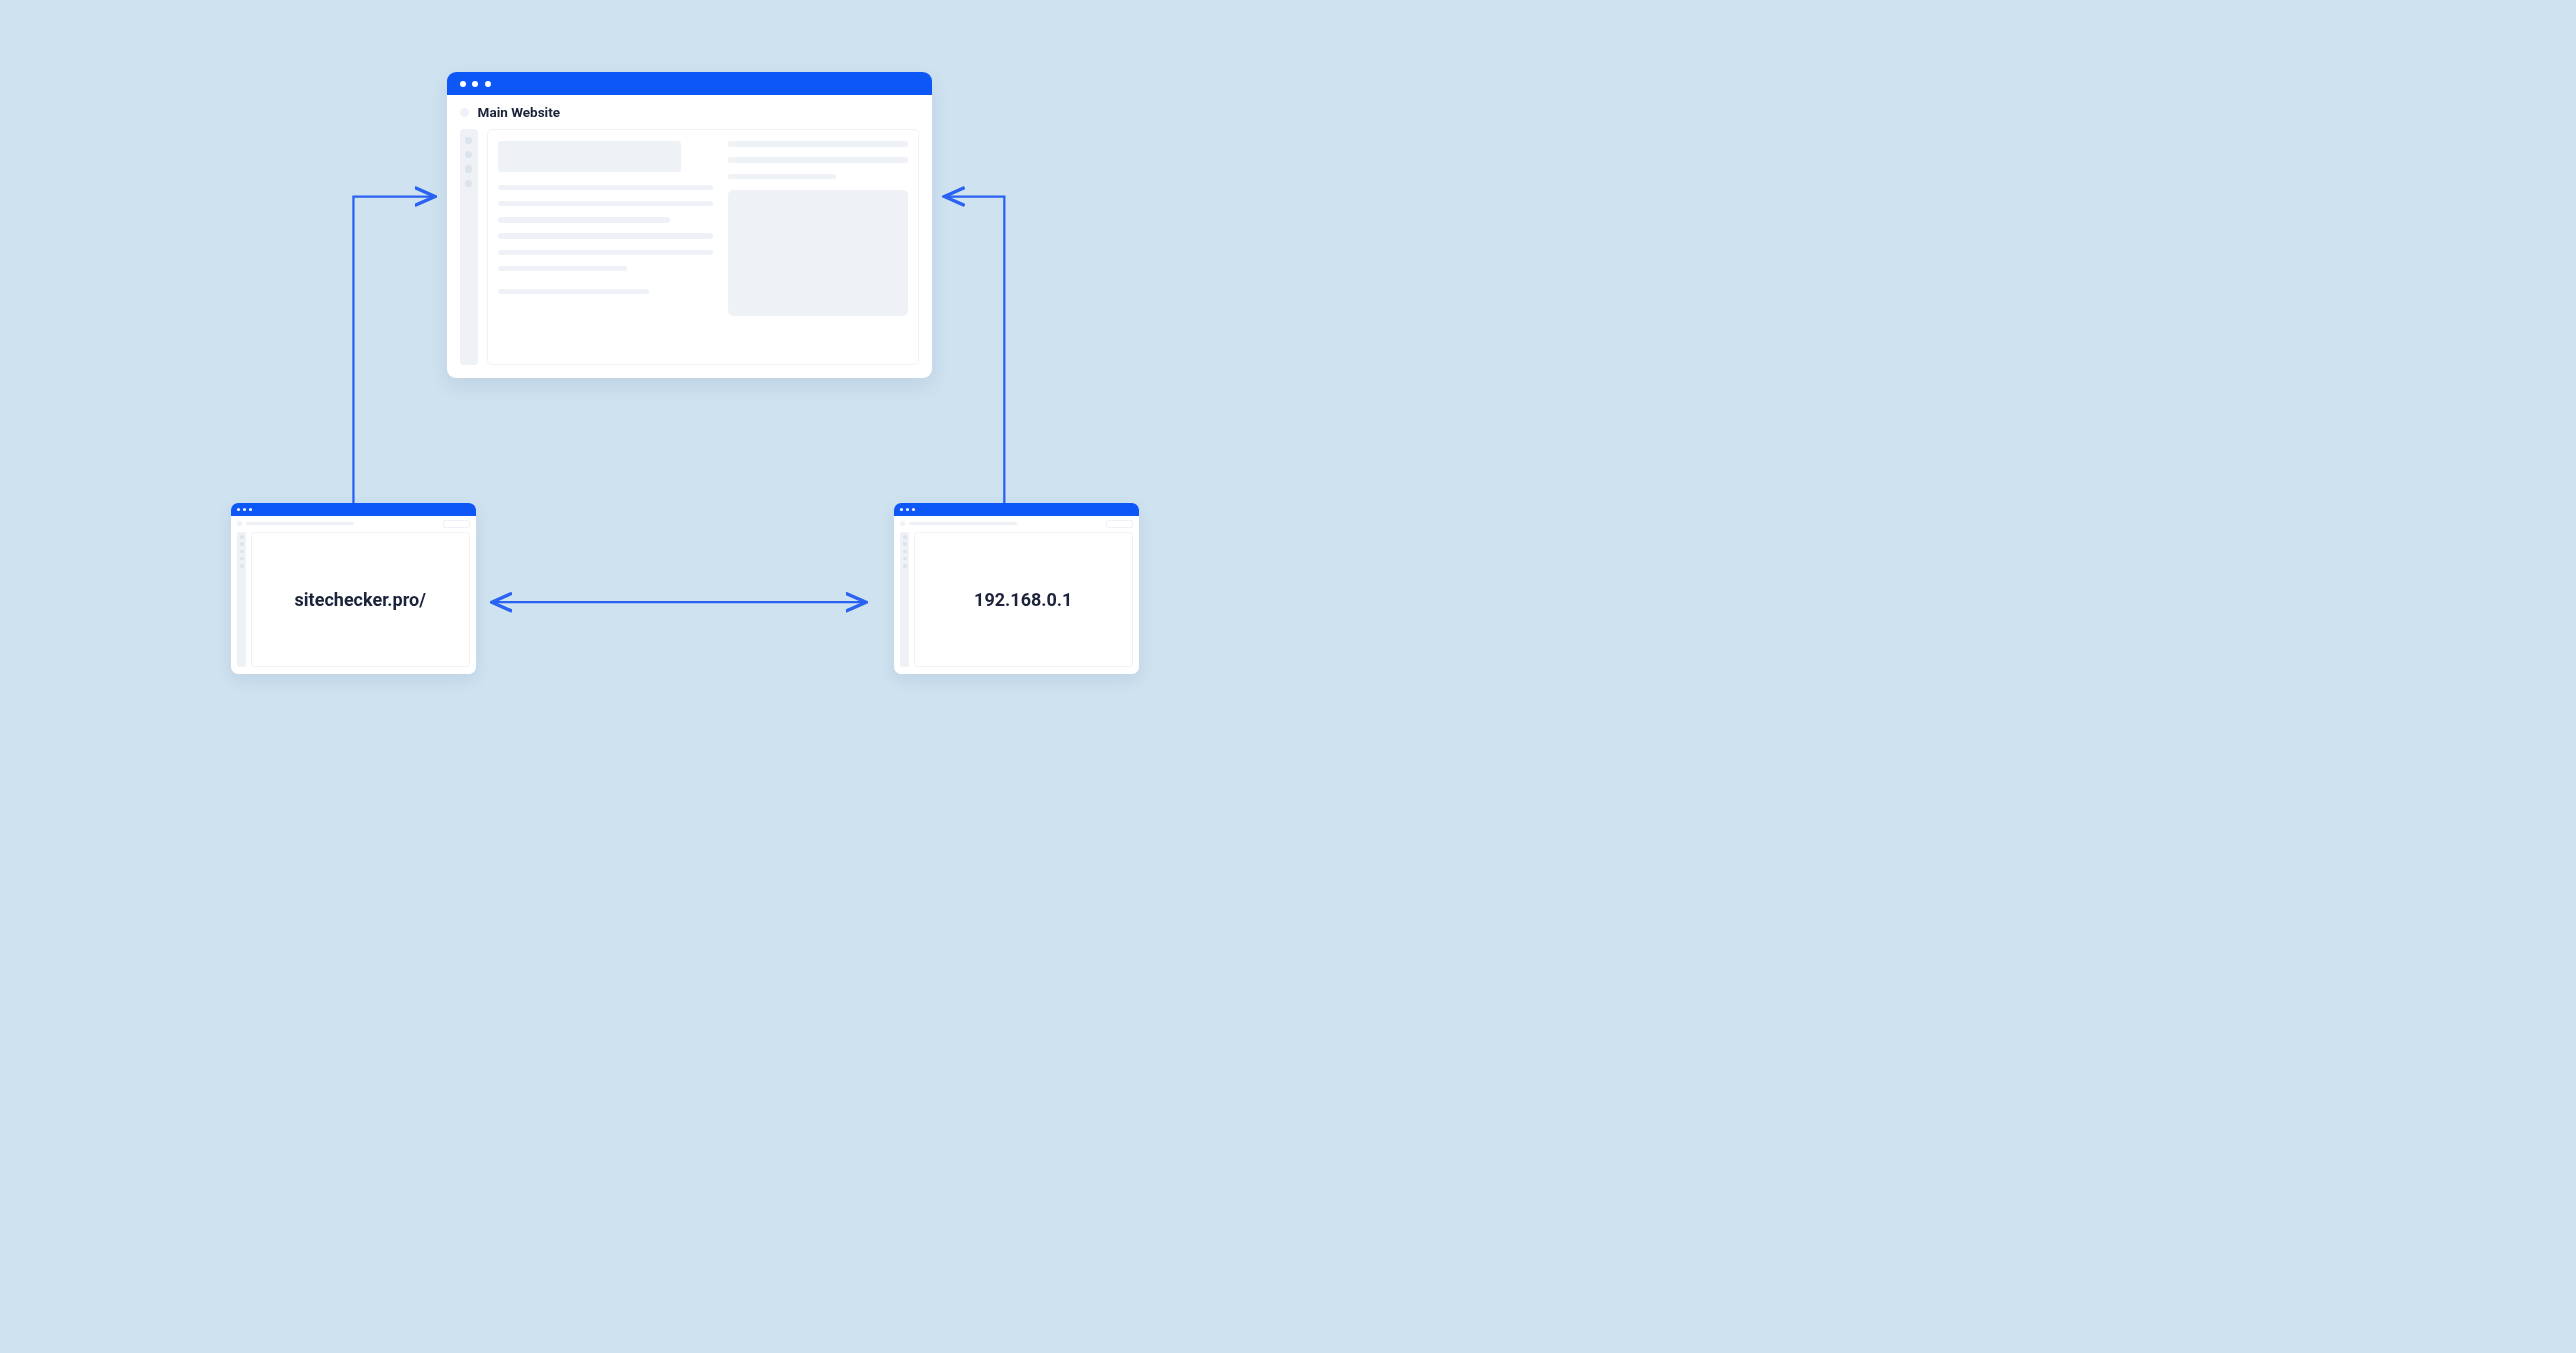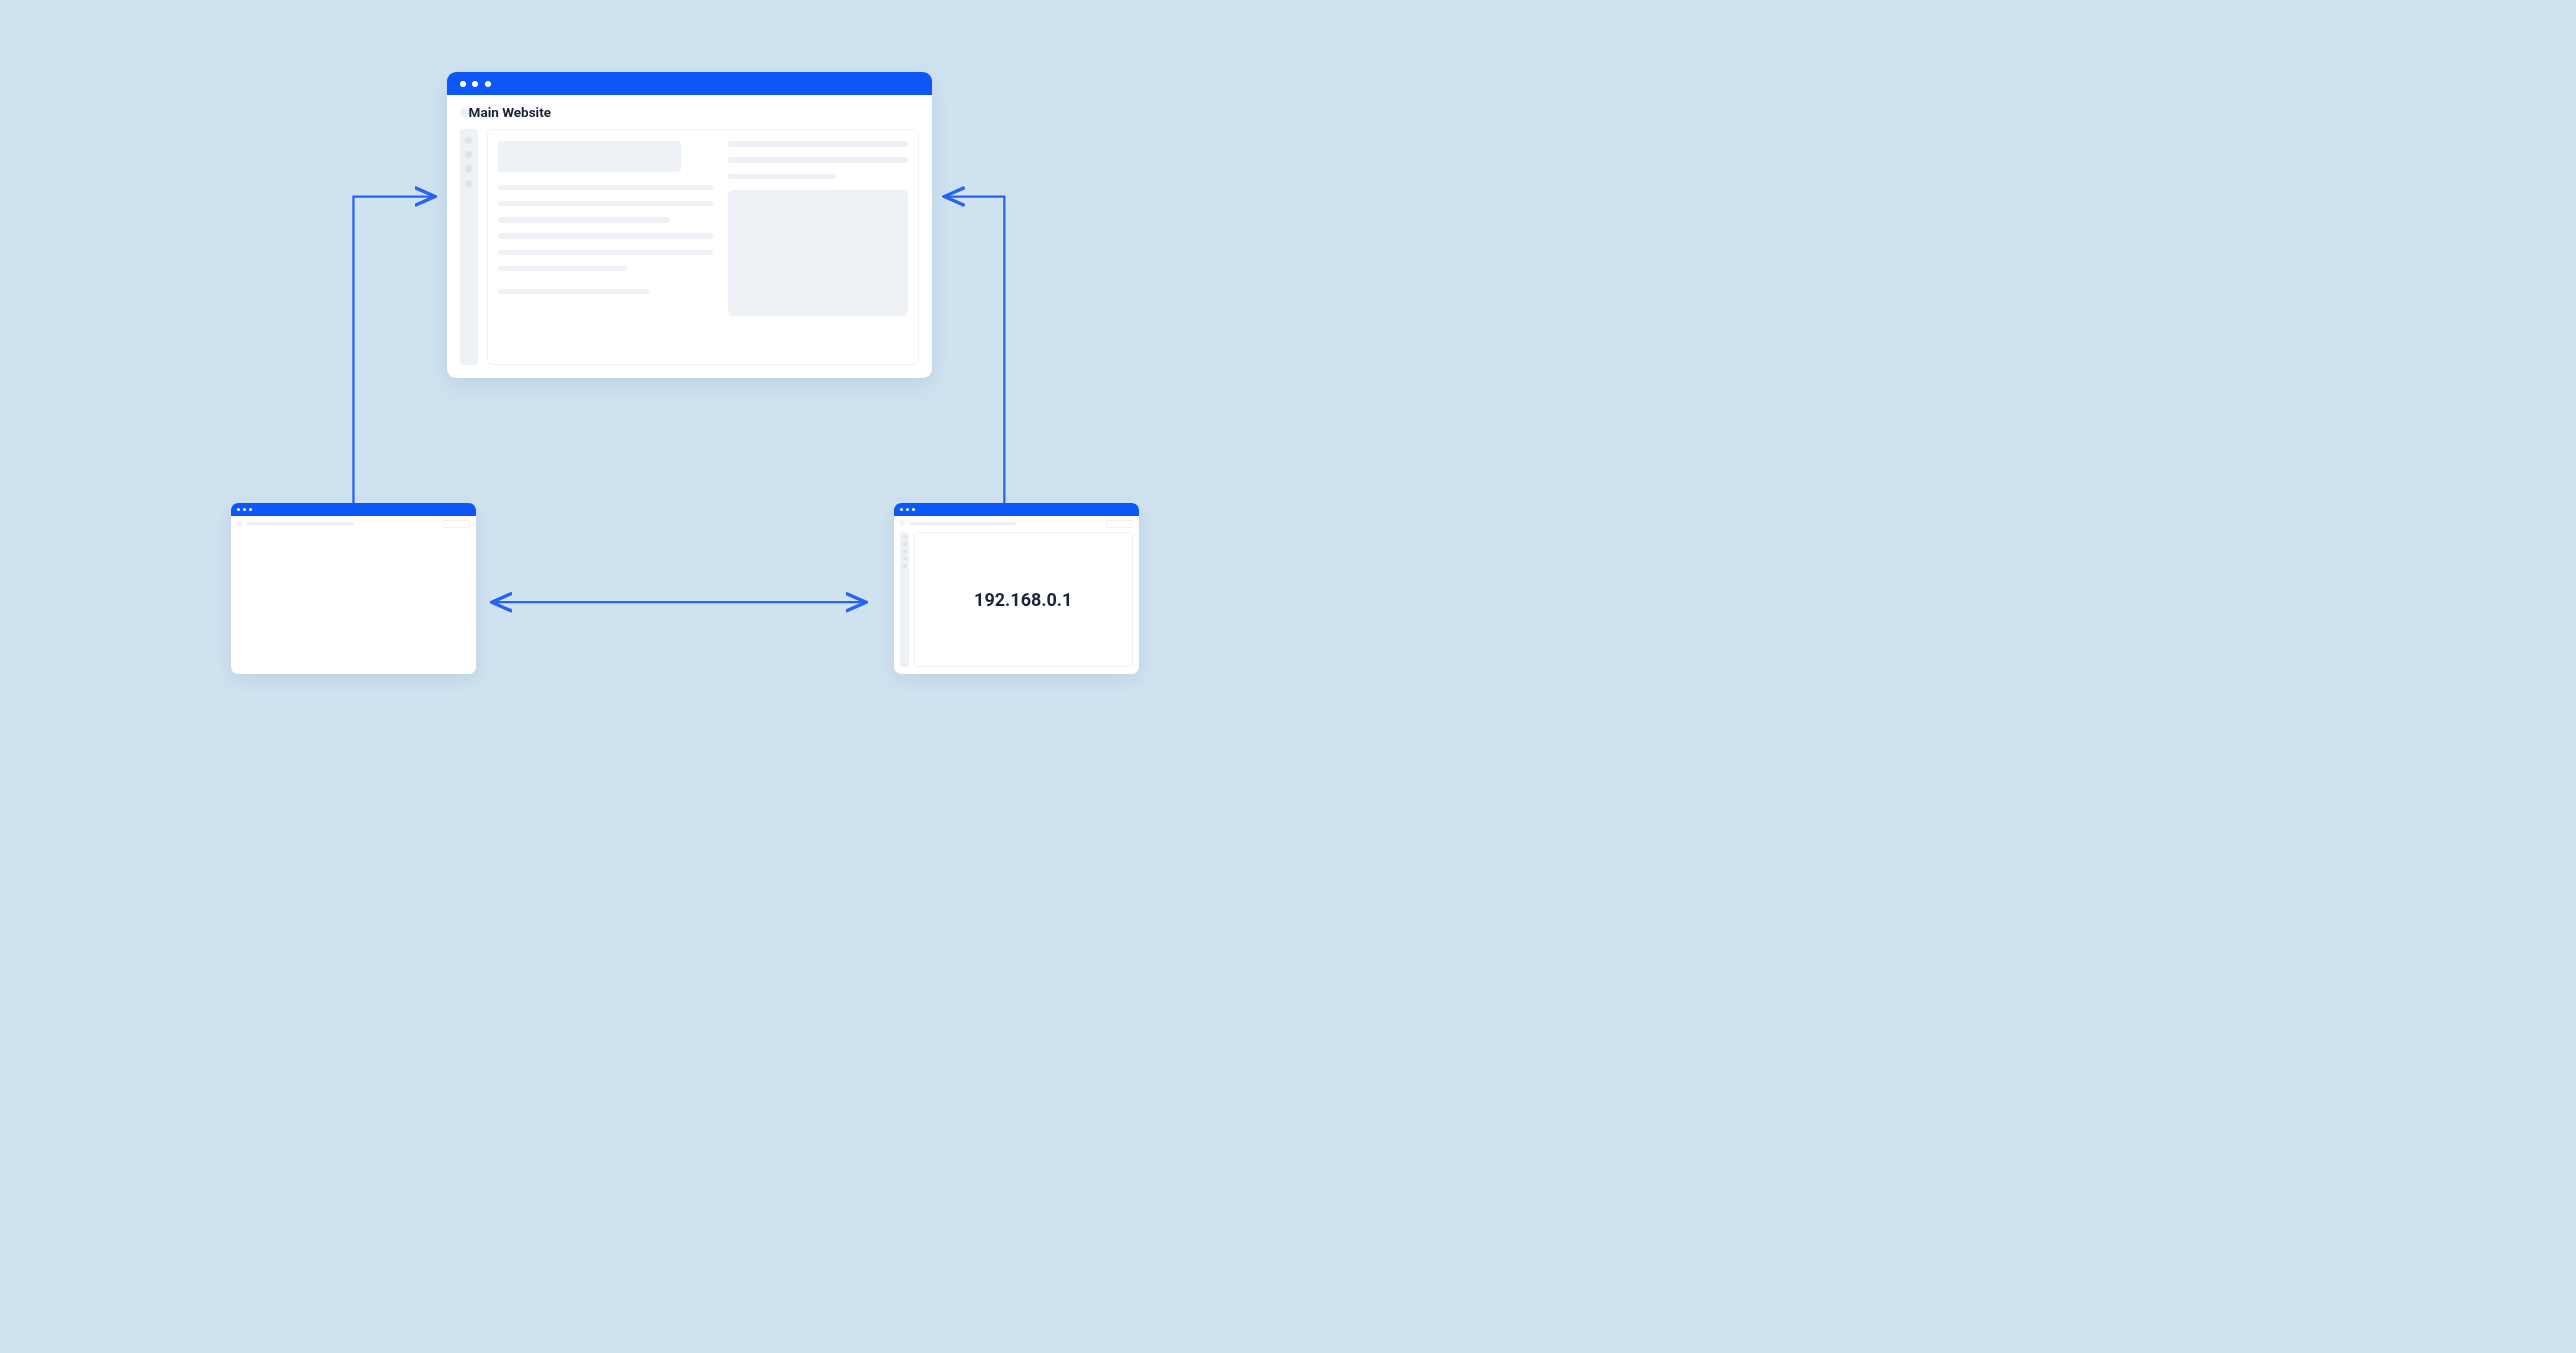--- a/index.html
+++ b/index.html
@@ -50,20 +50,21 @@
       height: 6.3px;
       border-radius: 50%;
       background: #fff;
     }
     
     .main-window .label-bar {
       height: 34px;
       display: flex;
       align-items: center;
       padding-left: 12.6px;
+      gap: 9px;
     }
     
     .main-window .label-bar .circ {
       width: 9px;
       height: 9px;
       border-radius: 50%;
       background: #eef1f5;
     }
     
     .main-window .label-bar .title {
@@ -324,20 +325,32 @@
     <div class="titlebar">
       <div class="dot"></div>
       <div class="dot"></div>
       <div class="dot"></div>
     </div>
     <div class="toolbar">
       <div class="circ"></div>
       <div class="bar"></div>
       <div class="btn"></div>
     </div>
+    <div class="body">
+      <div class="mini-sidebar">
+        <div class="sdot"></div>
+        <div class="sdot"></div>
+        <div class="sdot"></div>
+        <div class="sdot"></div>
+        <div class="sdot"></div>
+      </div>
+      <div class="mini-content">
+        <div class="text">sitechecker.pro/</div>
+      </div>
+    </div>
   </div>
 
   <div class="small-window right">
     <div class="titlebar">
       <div class="dot"></div>
       <div class="dot"></div>
       <div class="dot"></div>
     </div>
     <div class="toolbar">
       <div class="circ"></div>

